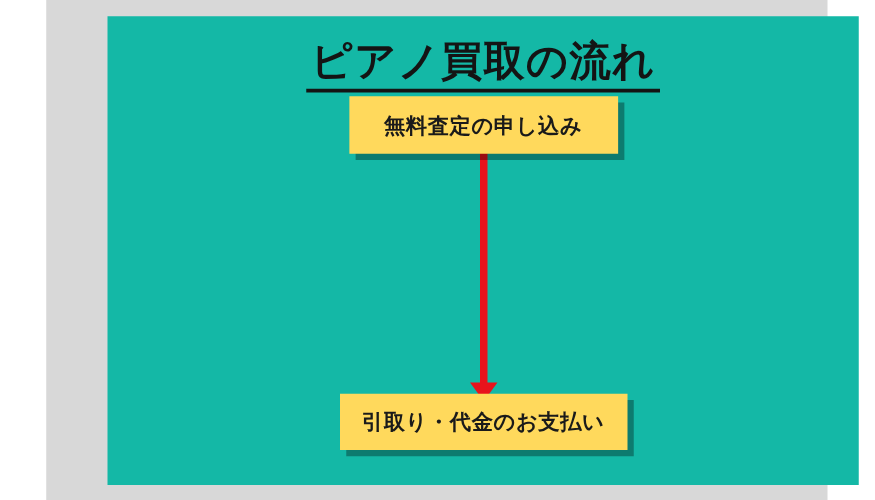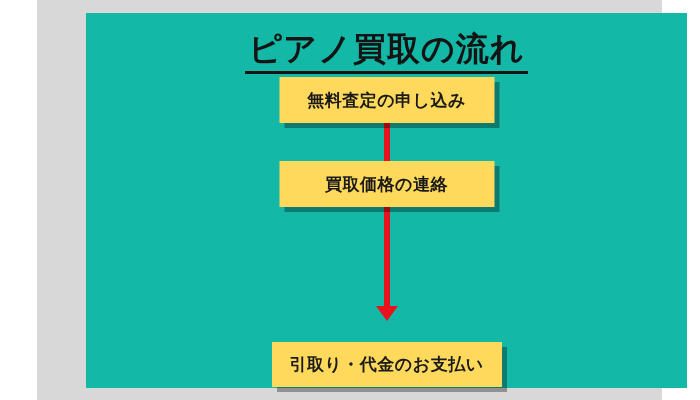--- a/index.html
+++ b/index.html
@@ -86,42 +86,39 @@
   .step-label {
     font-size: 17px;
     font-weight: 700;
     color: #1a1a1a;
     letter-spacing: 0.5px;
     white-space: nowrap;
   }
   #step-1 { top: 64px; font-family: Liberation Serif, serif; }
   #step-2 { top: 148px; }
   #step-3 { top: 230px; height: 45px; }
-  #step-4 { top: 329px; height: 45px; width: 230px; }
+  #step-4 { top: 302px; height: 45px; width: 230px; }
 </style>
 </head>
 <body>
 
 <div class="frame">
   <div class="panel">
 
     <div class="title-wrap">
       <h1 class="title">ピアノ買取の流れ</h1>
     </div>
 
     <div class="flow-arrow-line"></div>
     <div class="flow-arrow-head"></div>
 
     <div class="step-box" id="step-1">
       <span class="step-label">無料査定の申し込み</span>
     </div>
 
-    <div class="step-box" id="step-2">
-      <span class="step-label">買取価格の連絡</span>
-    </div>
 
 
     <div class="step-box" id="step-4">
       <span class="step-label">引取り・代金のお支払い</span>
     </div>
 
   </div>
 </div>
 
 </body></html>

